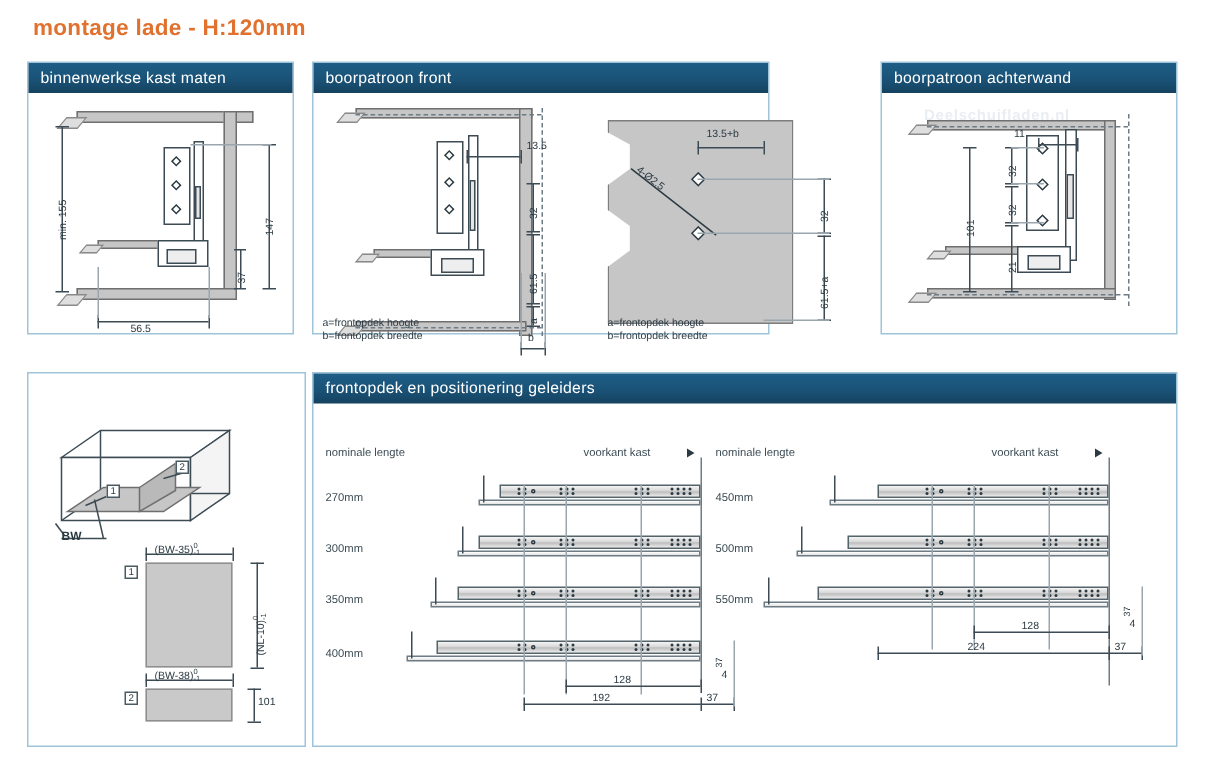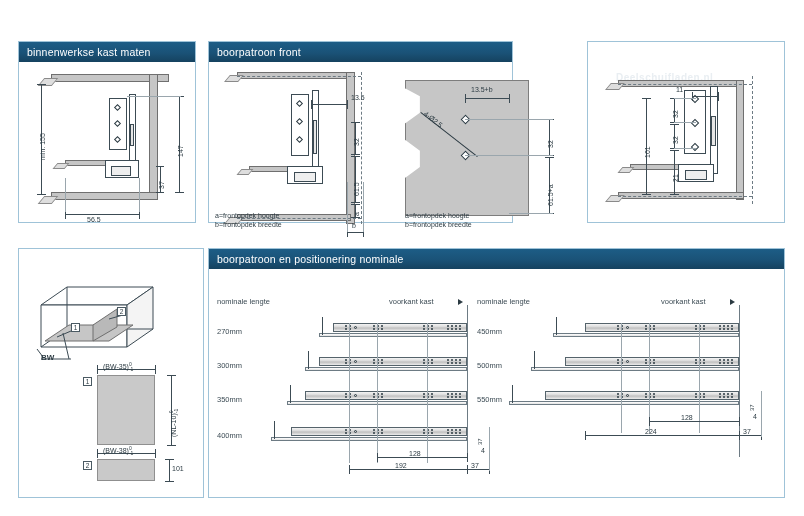--- a/index.html
+++ b/index.html
@@ -93,20 +93,21 @@
   }
   .tri-r { position:absolute; width:0;height:0; border-left:5px solid #2b3a42; border-top:3px solid transparent; border-bottom:3px solid transparent; }
 
   .frac { font-size:5px; line-height:5px; display:inline-block; vertical-align:middle; }
 </style>
 </head>
 <body>
 
 <div class="page">
 
+  <div class="title">montage lade - H:120mm</div>
 
   <div class="panel" id="panel-cabinet">
     <div class="panel-head">binnenwerkse kast maten</div>
     <div class="panel-body">
 
       <div class="board" style="left:32px; top:12px; width:118px; height:8px;"></div>
       <div class="board-lt" style="left:22px; top:16px; width:14px; height:8px; transform:skewX(-40deg);"></div>
 
       <div class="board" style="left:130px; top:12px; width:9px; height:126px;"></div>
 
@@ -239,20 +240,21 @@
       <div class="ln h1" style="left:256px; top:57px; width:88px; background:#9aa6ad;"></div>
       <div class="ln h1" style="left:256px; top:93px; width:88px; background:#9aa6ad;"></div>
       <div class="ln h1" style="left:300px; top:151px; width:44px; background:#9aa6ad;"></div>
 
       <div class="leg" style="left:196px; top:149px;"><span>a=frontopdek hoogte</span>
 <span>b=frontopdek breedte</span></div>
     </div>
   </div>
 
   <div class="panel" id="panel-back">
+    <div class="panel-head">boorpatroon achterwand</div>
     <div class="panel-body">
 
       <div class="watermark" style="left:28px; top:10px;">Deelschuifladen.nl</div>
 
       <div class="board" style="left:30px; top:18px; width:126px; height:7px;"></div>
       <div class="board-lt" style="left:20px; top:21px; width:14px; height:7px; transform:skewX(-40deg);"></div>
       <div class="board" style="left:148px; top:18px; width:8px; height:120px;"></div>
       <div class="board" style="left:30px; top:130px; width:126px; height:7px;"></div>
       <div class="board-lt" style="left:20px; top:133px; width:14px; height:7px; transform:skewX(-40deg);"></div>
 
@@ -356,21 +358,21 @@
 
       <div class="ln v1" style="left:150px; top:190px; height:22px;"></div>
       <div class="ln h1" style="left:146px; top:190px; width:9px;"></div>
       <div class="ln h1" style="left:146px; top:212px; width:9px;"></div>
       <div class="dim" style="left:153px; top:196px;">101</div>
 
     </div>
   </div>
 
   <div class="panel" id="panel-guides">
-    <div class="panel-head">boorpatroon en positionering nominale</div>
+    <div class="panel-head">frontopdek en positionering geleiders</div>
     <div class="panel-body">
 
       <div class="lbl-sm" style="left:8px; top:28px;">nominale lengte</div>
       <div class="lbl-sm" style="left:180px; top:28px;">voorkant kast</div>
       <div class="tri-r" style="left:249px; top:30px;"></div>
       <div class="ln v1" style="left:258px; top:36px; height:152px; background:#6d7b84;"></div>
 
       <div class="lbl-sm" style="left:8px; top:58px;">270mm</div>
       <div class="lbl-sm" style="left:8px; top:92px;">300mm</div>
       <div class="lbl-sm" style="left:8px; top:126px;">350mm</div>

